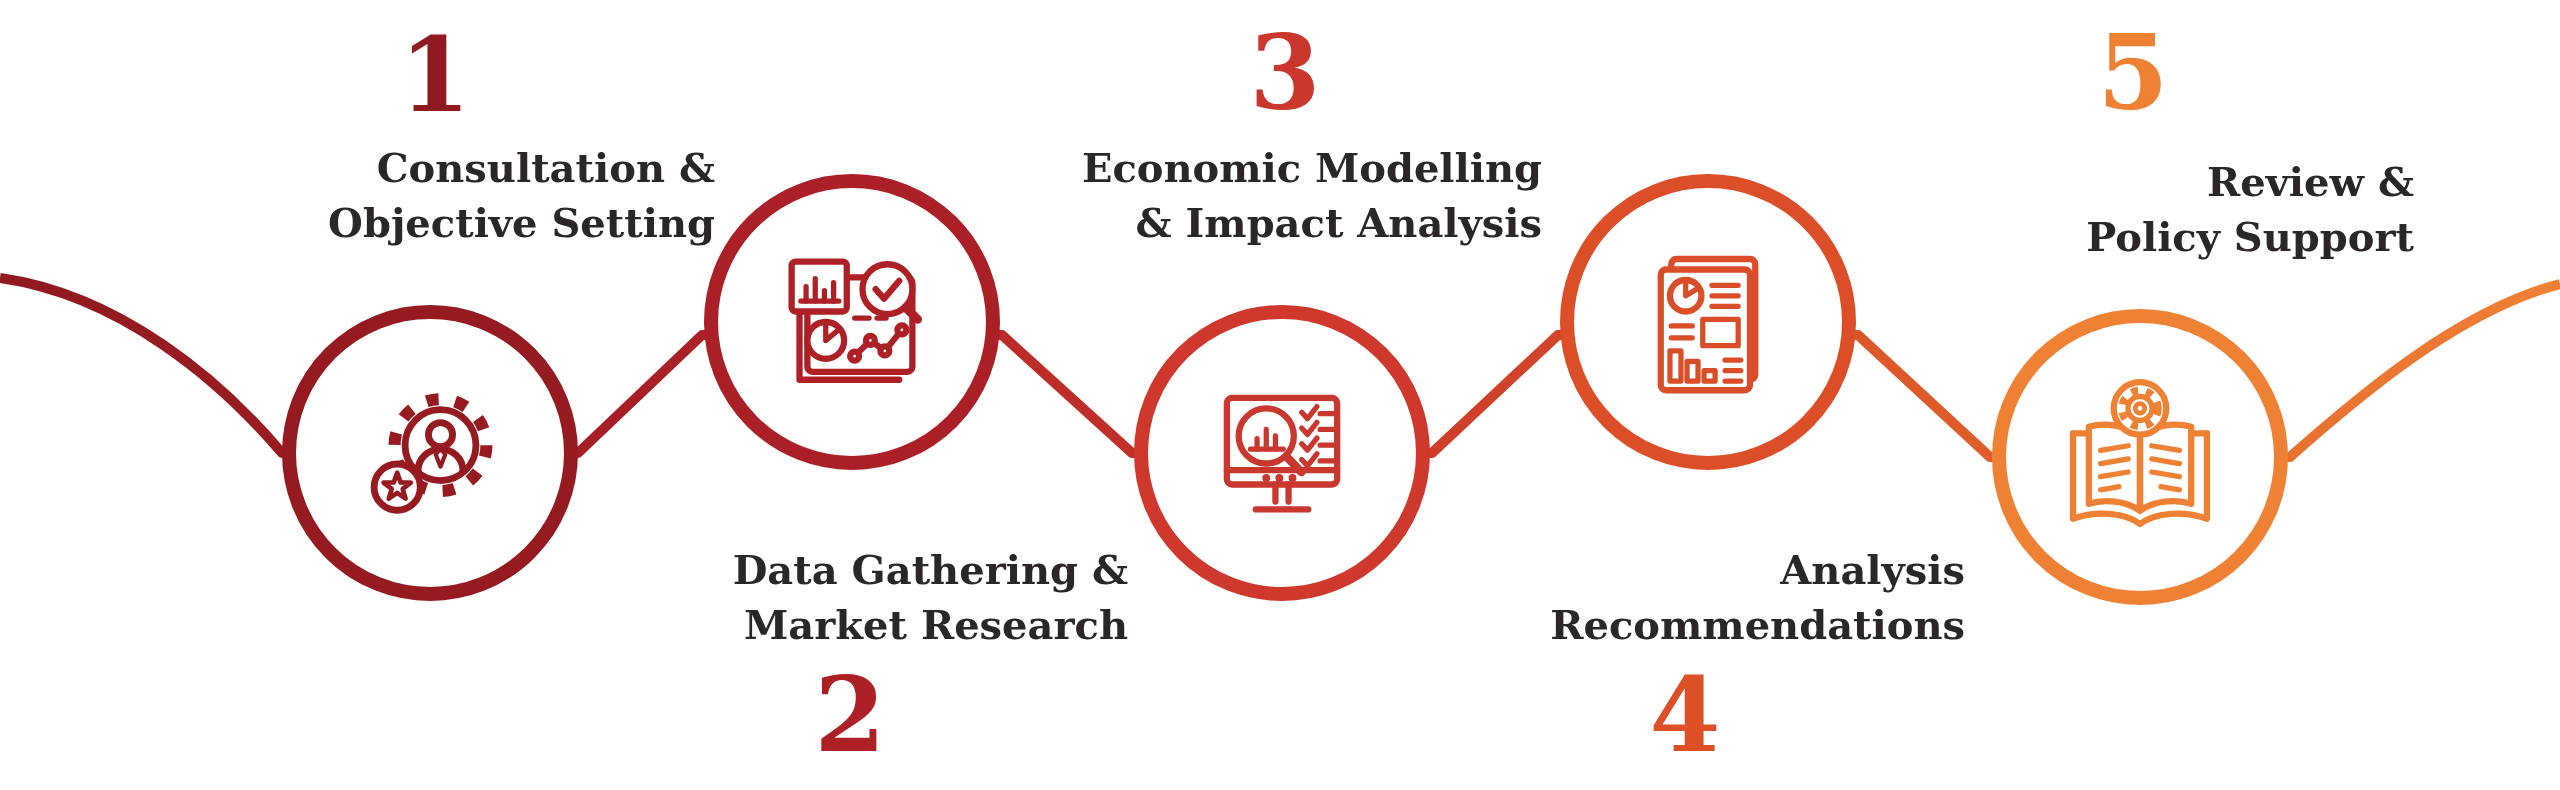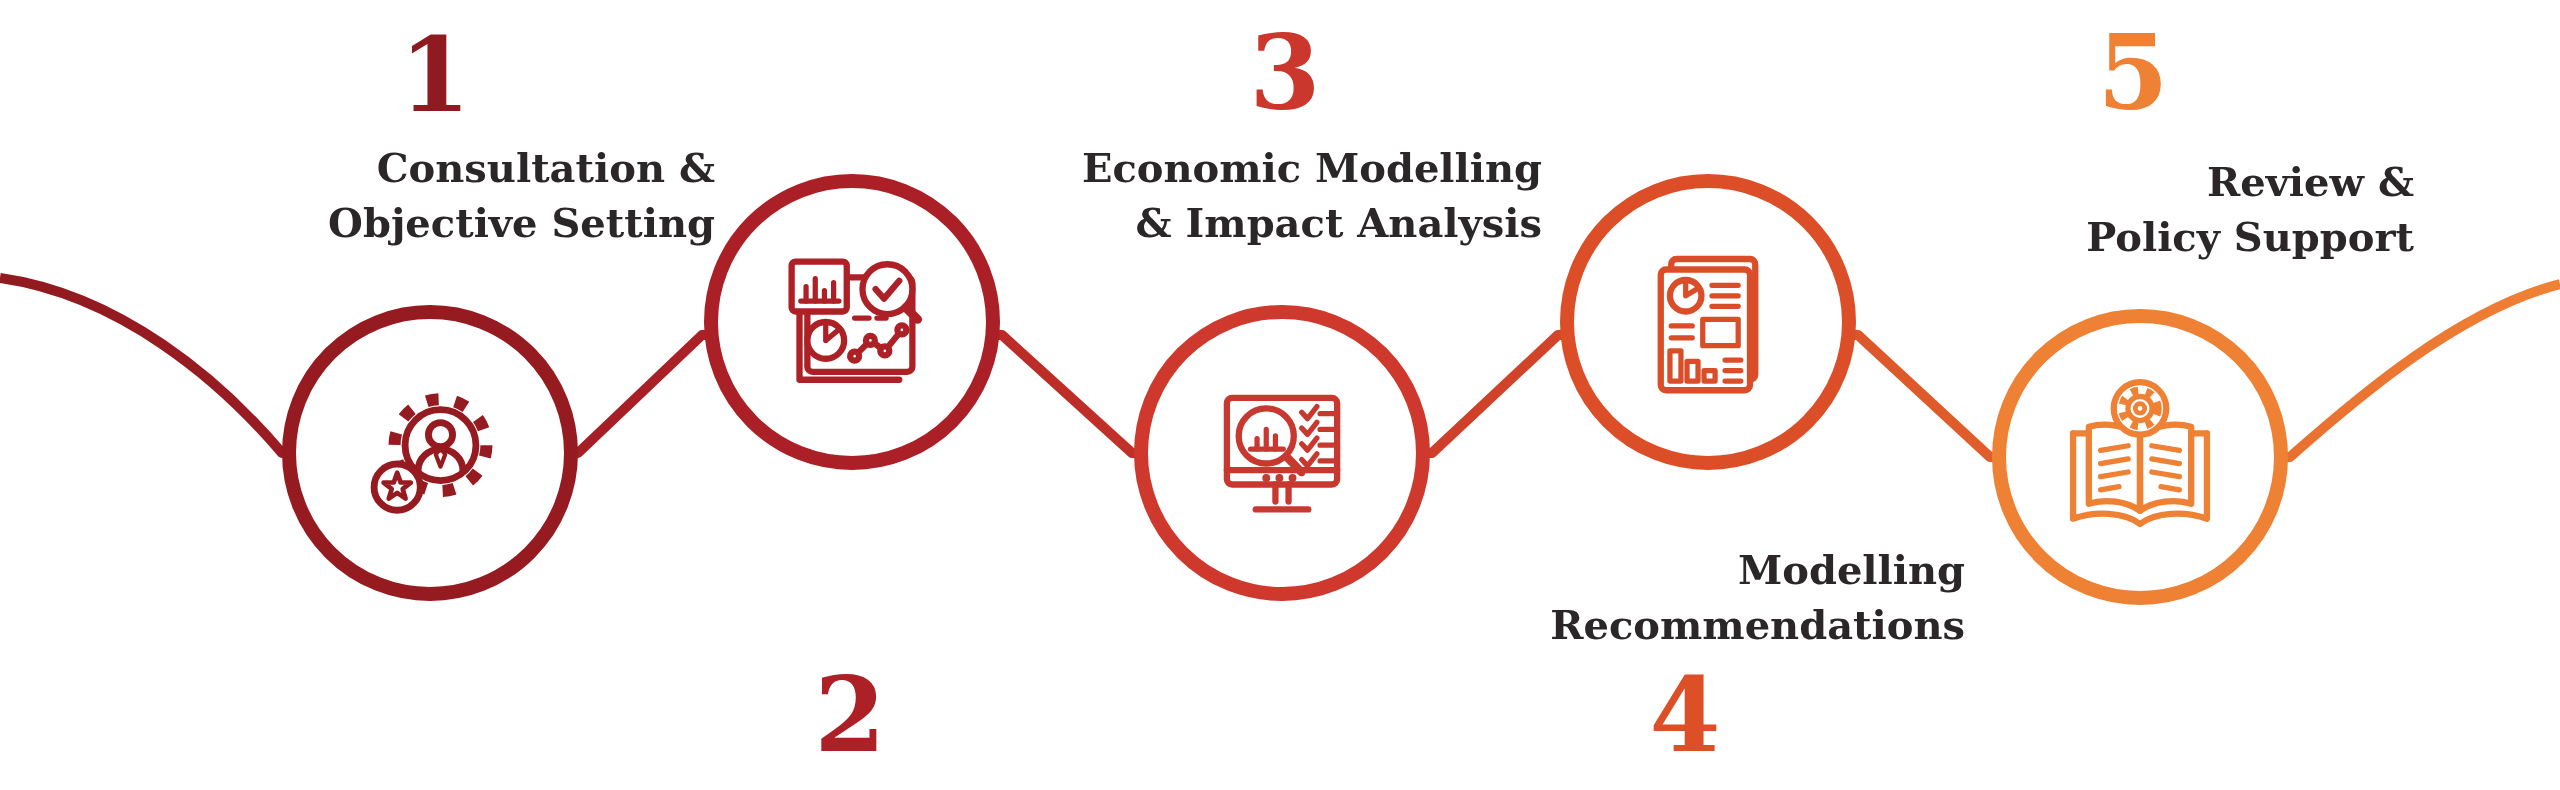--- a/index.html
+++ b/index.html
@@ -95,20 +95,22 @@
         <circle cx="33" cy="45" r="1.7" fill="#ffffff"></circle>
         <circle cx="39" cy="39" r="1.7" fill="#ffffff"></circle>
         <circle cx="44.5" cy="43" r="1.7" fill="#ffffff"></circle>
         <circle cx="51" cy="35" r="1.7" fill="#ffffff"></circle>
         <circle cx="45.5" cy="19.5" r="9.5" fill="#ffffff"></circle>
         <path d="M41,19.5 l3.2,3.6 5.8,-6.8"></path>
         <path d="M52.5,26.5 l4.5,4.5" stroke-width="3.4"></path>
       </g>
     </svg>
   </div>
+  <div class="label l2">Data Gathering &amp;
+Market Research</div>
   <div class="num n2">2</div>
 
   <div class="num n3">3</div>
   <div class="label l3">Economic Modelling
 &amp; Impact Analysis</div>
   <div class="circle c3">
     <svg class="icon" width="168" height="168" viewBox="0 0 64 64" aria-label="monitor-barchart-magnifier-checklist-icon">
       <g fill="none" stroke="currentColor" stroke-width="2.4" stroke-linecap="round" stroke-linejoin="round">
         <rect x="11" y="11" width="42" height="33" rx="2"></rect>
         <path d="M11,38.5 H53"></path>
@@ -135,21 +137,21 @@
         <path d="M33.5,18 h10 M33.5,22 h10 M33.5,26 h10" stroke-width="2"></path>
         <path d="M18,33.5 h8 M18,38 h8" stroke-width="2"></path>
         <rect x="30" y="31" width="13.5" height="10" stroke-width="2"></rect>
         <rect x="17.5" y="43" width="4.2" height="11.5" stroke-width="2"></rect>
         <rect x="24" y="47" width="4.2" height="7.5" stroke-width="2"></rect>
         <rect x="30.5" y="50.5" width="4.2" height="4" stroke-width="2"></rect>
         <path d="M38.5,46.5 h6 M38.5,50.5 h6 M38.5,54.5 h6" stroke-width="2"></path>
       </g>
     </svg>
   </div>
-  <div class="label l4">Modelling
+  <div class="label l4">Analysis
 Recommendations</div>
   <div class="num n4">4</div>
 
   <div class="num n5">5</div>
   <div class="label l5">Review &amp;
 Policy Support</div>
   <div class="circle c5">
     <svg class="icon" width="168" height="168" viewBox="0 0 64 64" aria-label="open-book-gear-icon">
       <g fill="none" stroke="currentColor" stroke-width="2.4" stroke-linecap="round" stroke-linejoin="round">
         <path d="M6.5,23 V55.5 C15,52.5 26,53 32,57.5 C38,53 49,52.5 57.5,55.5 V23"></path>

